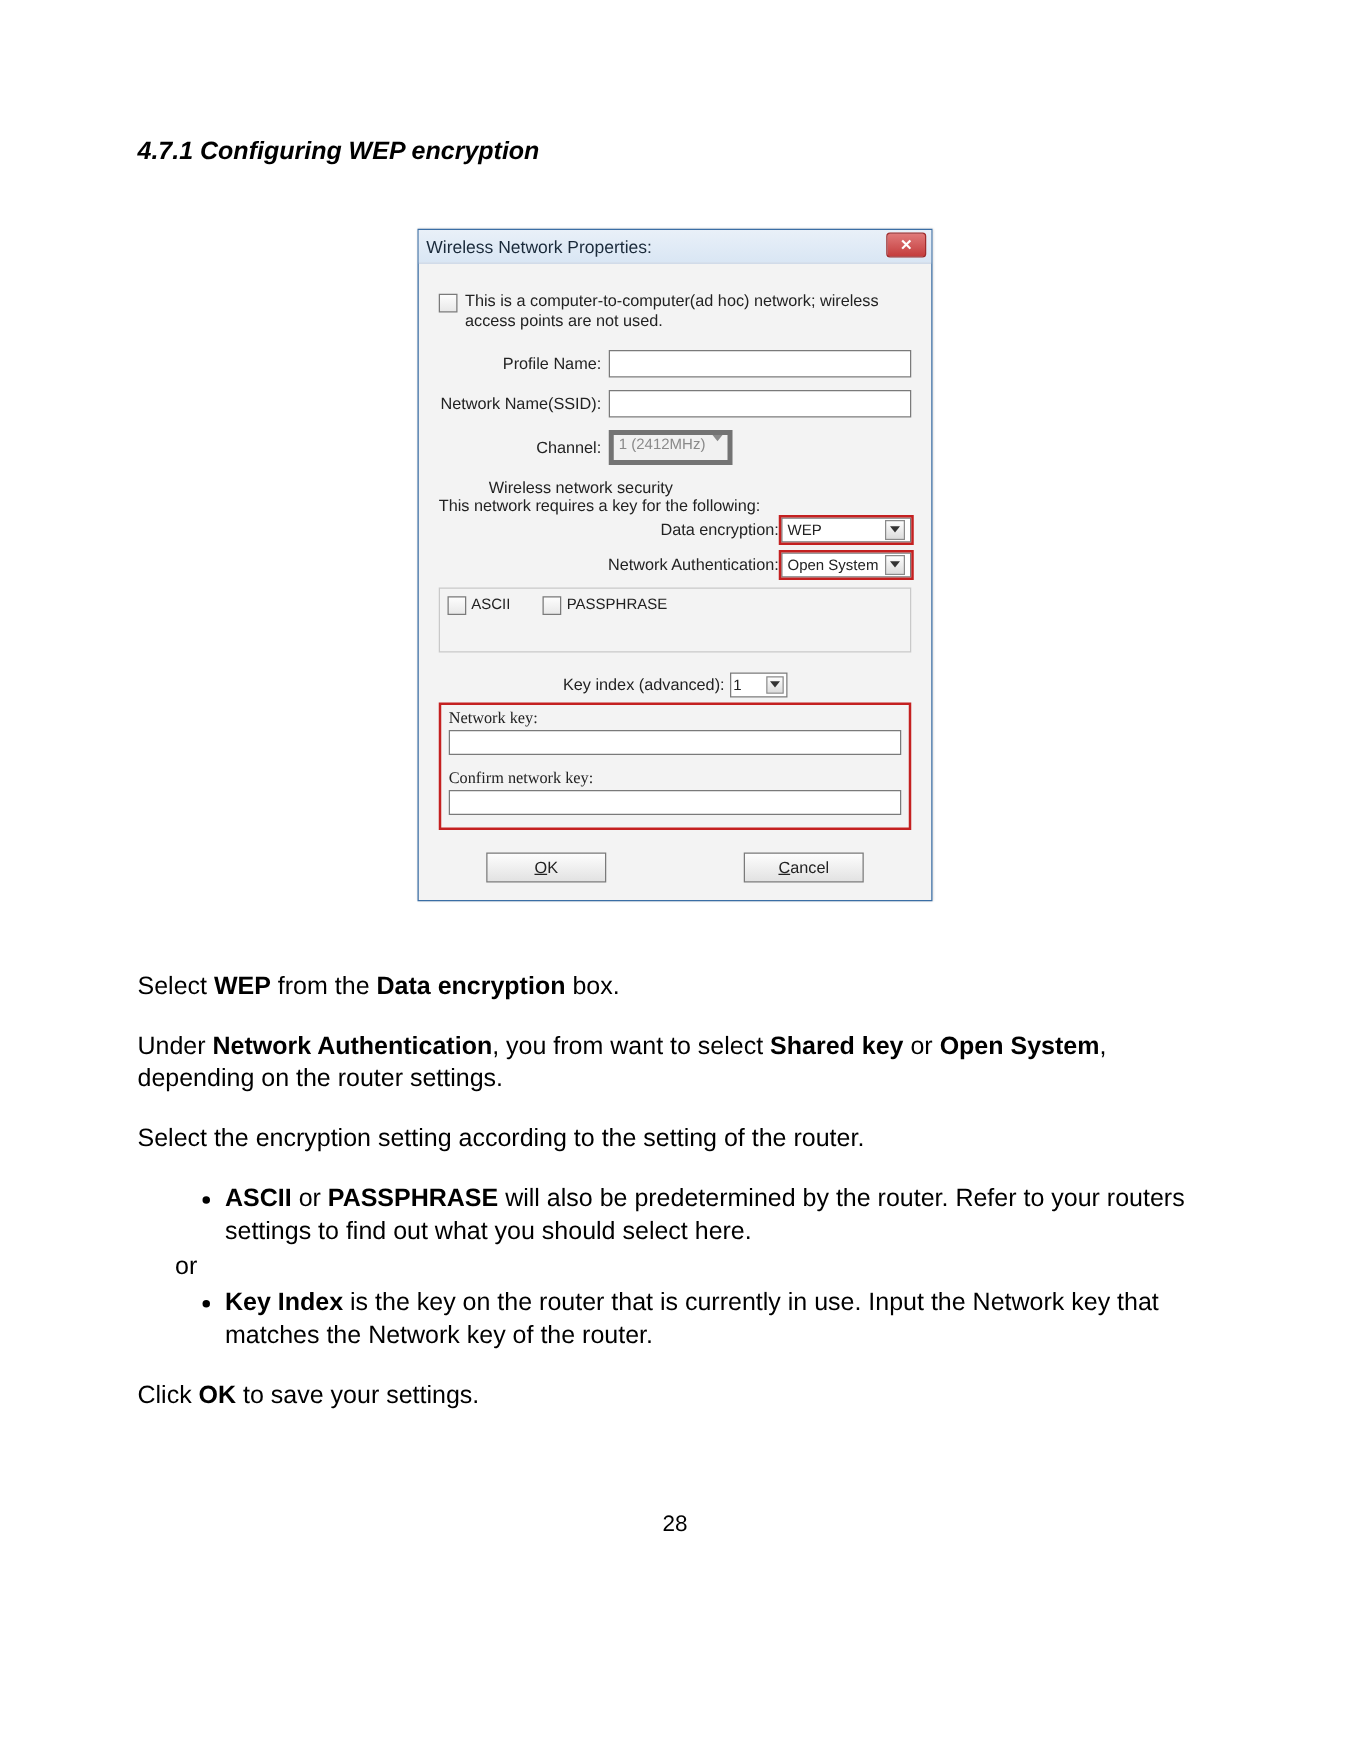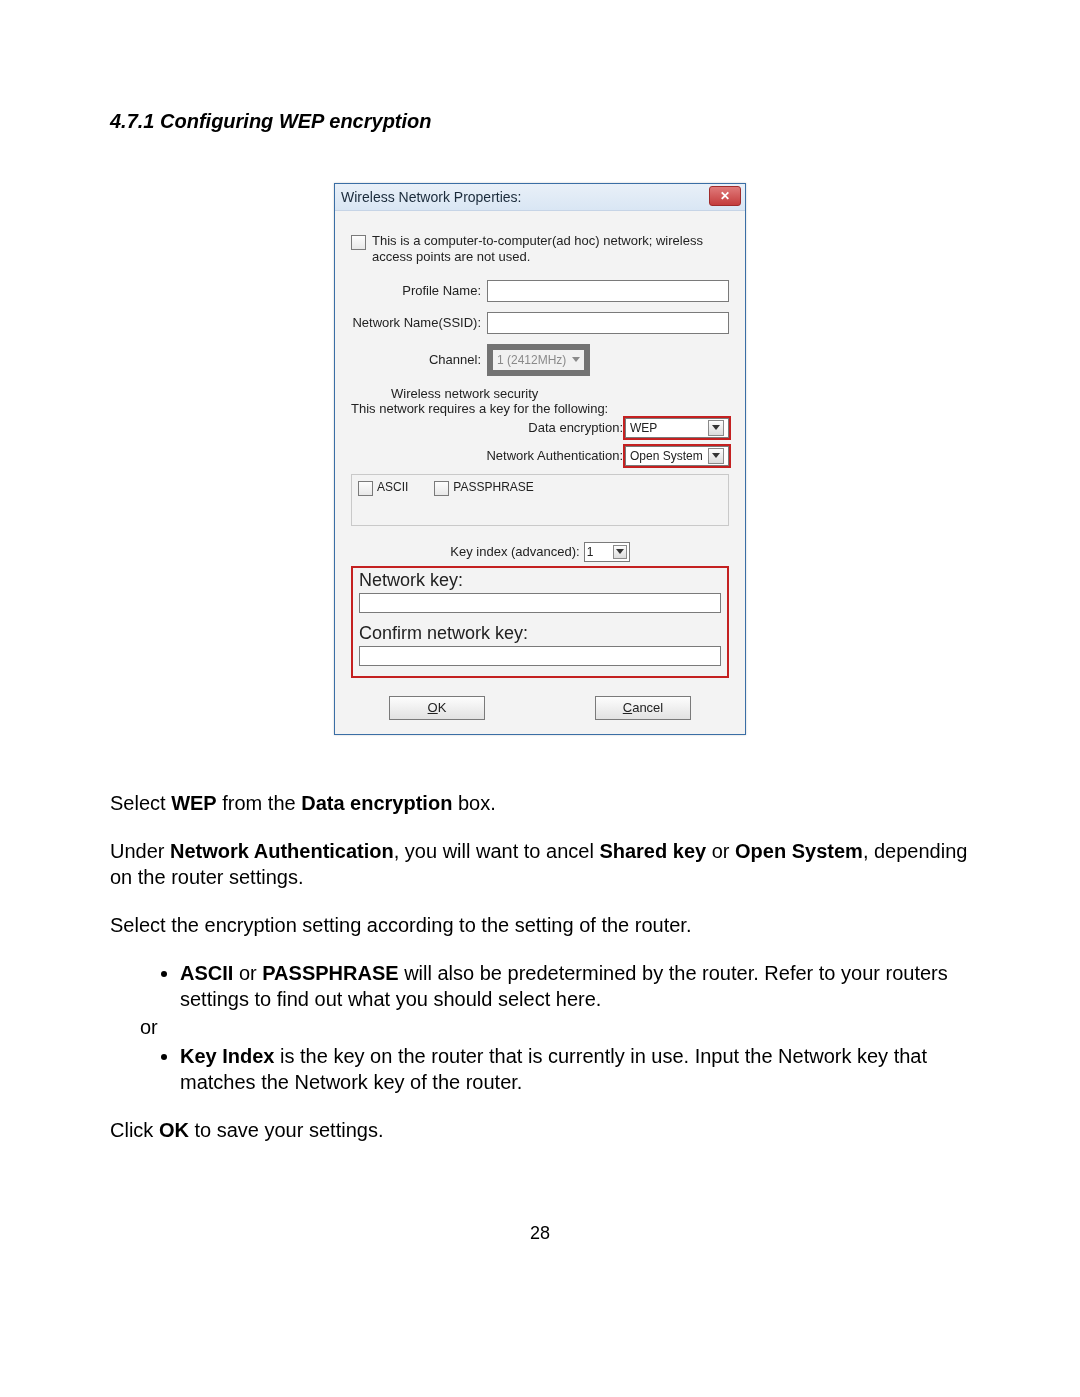--- a/index.html
+++ b/index.html
@@ -94,23 +94,23 @@
     font-size: 13px;
   }
   .text-input {
     flex: 1;
     height: 20px;
     border: 1px solid #7a7a7a;
     background: #fff;
   }
   .channel-select {
     display: inline-flex;
-    align-items: center;
+    align-items: flex-start;
     height: 20px;
-    border: 6px solid #737373;
+    border: 4px solid #737373;
     background: #f1f1f1;
     color: #8a8a8a;
     padding: 0 4px;
     font-size: 12px;
     gap: 6px;
   }
   .dropdown-arrow {
     width: 0; height: 0;
     border-left: 4px solid transparent;
     border-right: 4px solid transparent;
@@ -198,22 +198,23 @@
     background: #fff;
     padding: 0 2px;
     font-size: 12px;
   }
   .netkey-group {
     border: 2px solid #c42020;
     padding: 2px 6px 8px 6px;
     margin-bottom: 18px;
   }
   .netkey-label {
-    font-size: 18px;
+    font-size: 13px;
     margin-bottom: 2px;
+    font-family: Liberation Serif, serif;
   }
   .netkey-input {
     width: 100%;
     height: 20px;
     border: 1px solid #7a7a7a;
     background: #fff;
     box-sizing: border-box;
     margin-bottom: 10px;
   }
   .button-row {
@@ -359,21 +360,21 @@
         </div>
       </div>
     </div>
   </div>
 
   <div class="body-text">
     <span>Select </span><b>WEP</b><span> from the </span><b>Data encryption</b><span> box.</span>
   </div>
 
   <div class="body-text">
-    <span>Under </span><b>Network Authentication</b><span>, you will want to ancel </span><b>Shared key</b><span> or </span><b>Open System</b><span>, depending on the router settings.</span>
+    <span>Under </span><b>Network Authentication</b><span>, you from want to select </span><b>Shared key</b><span> or </span><b>Open System</b><span>, depending on the router settings.</span>
   </div>
 
   <div class="body-text">Select the encryption setting according to the setting of the router.</div>
 
   <ul class="bullets">
     <li>
       <b>ASCII</b><span>  or  </span><b>PASSPHRASE</b><span> will also be predetermined by the router. Refer to your routers settings to find out what you should select here.</span>
     </li>
   </ul>
   <div class="or-line">or</div>

